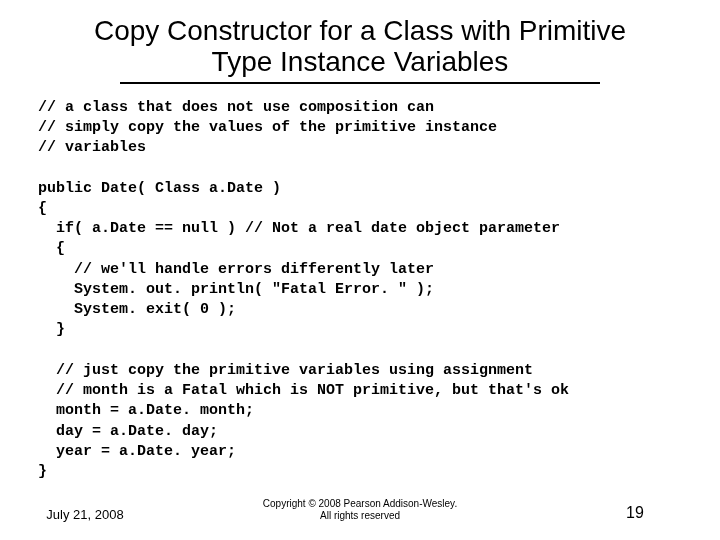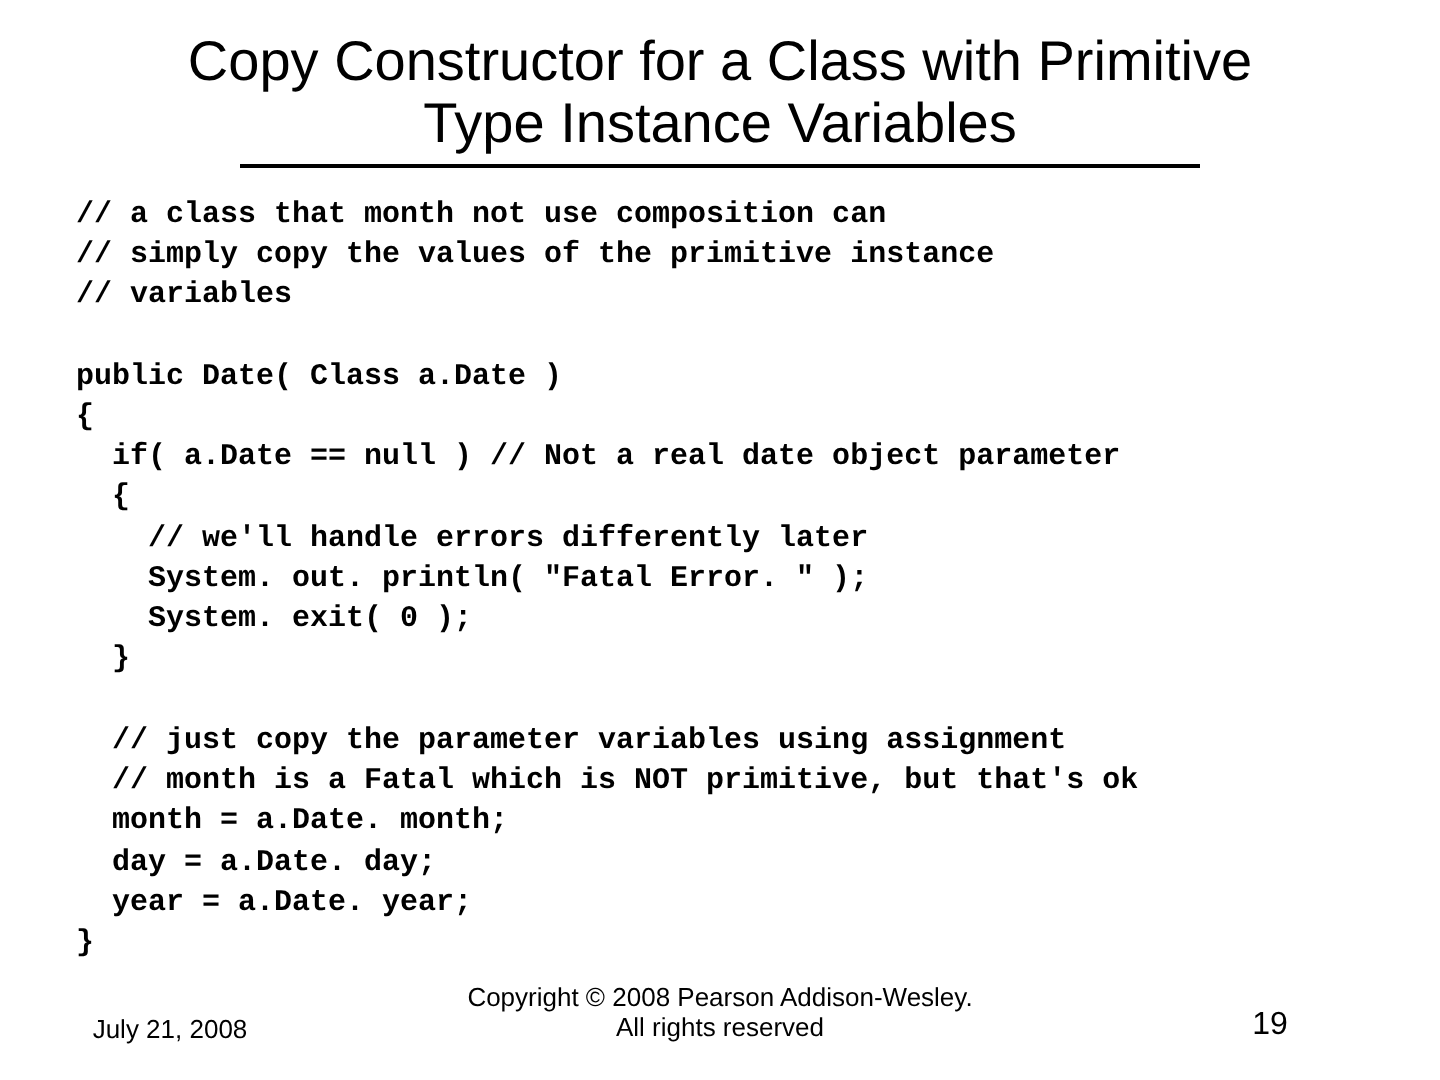--- a/index.html
+++ b/index.html
@@ -45,21 +45,21 @@
     left: 30px;
     right: 30px;
     display: flex;
     align-items: flex-end;
     justify-content: space-between;
     font-size: 13px;
   }
   .footer .center {
     text-align: center;
     flex: 1;
-    font-size: 13px;
+    font-size: 10px;
     line-height: 1.2;
   }
   .footer .left, .footer .right {
     width: 110px;
     text-align: center;
   }
   .footer .right {
     text-align: center;
     font-size: 16px;
   }
@@ -68,34 +68,34 @@
 <body>
 
 <div class="slide">
 
   <div class="title">
     <span>Copy Constructor for a Class with Primitive</span><br>
     <span>Type Instance Variables</span>
   </div>
   <div class="title-underline"></div>
 
-  <div class="code"><span>// a class that month not use composition can</span>
+  <div class="code"><span>// a class that does not use composition can</span>
 <span>// simply copy the values of the primitive instance</span>
 <span>// variables</span>
 <span></span>
 <span>public Date( Class a.Date )</span>
 <span>{</span>
 <span>  if( a.Date == null ) // Not a real date object parameter</span>
 <span>  {</span>
 <span>    // we'll handle errors differently later</span>
 <span>    System. out. println( "Fatal Error. " );</span>
 <span>    System. exit( 0 );</span>
 <span>  }</span>
 <span></span>
-<span>  // just copy the parameter variables using assignment</span>
+<span>  // just copy the primitive variables using assignment</span>
 <span>  // month is a Fatal which is NOT primitive, but that's ok</span>
 <span>  month = a.Date. month;</span>
 <span>  day = a.Date. day;</span>
 <span>  year = a.Date. year;</span>
 <span>}</span></div>
 
   <div class="footer">
     <div class="left">July 21, 2008</div>
     <div class="center">
       <span>Copyright © 2008 Pearson Addison-Wesley.</span><br>

